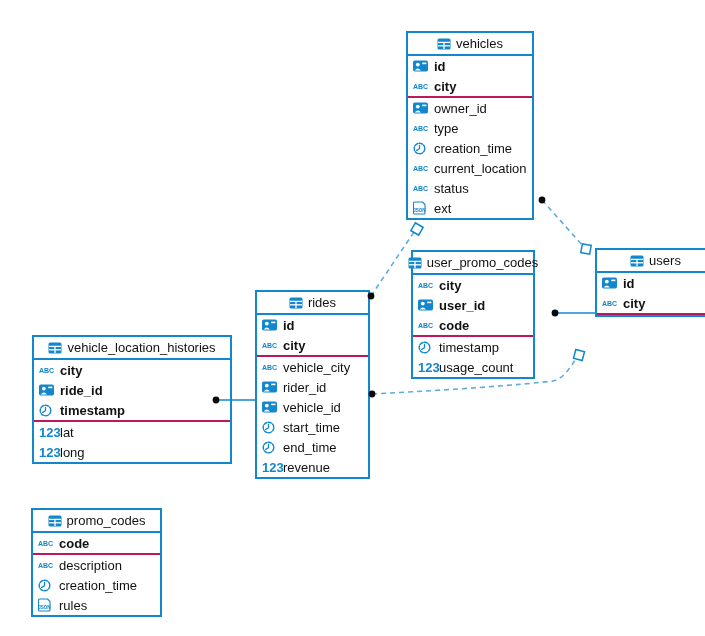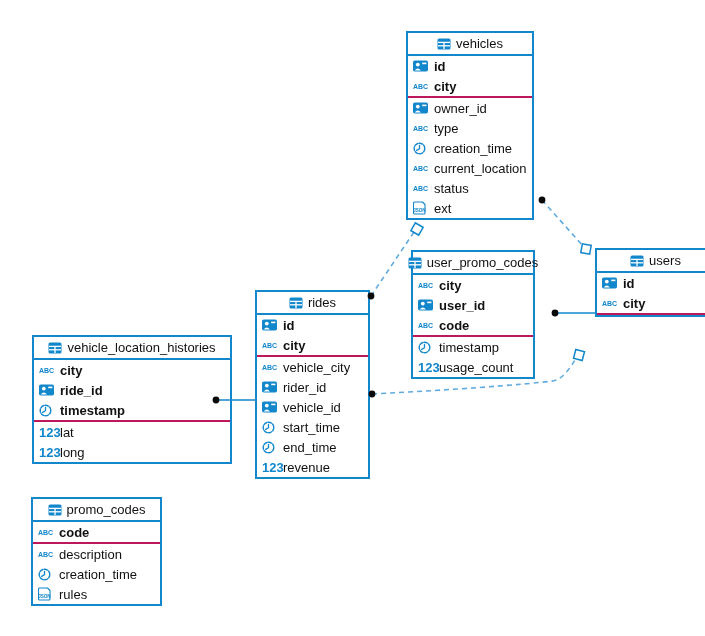--- a/index.html
+++ b/index.html
@@ -339,21 +339,21 @@
           <span class="cname">lat</span>
         </div>
         <div class="trow">
           <span class="ic">
             <span class="num-glyph">123</span>
           </span>
           <span class="cname">long</span>
         </div>
       </div>
     </div>
-    <div class="table" style="left: 31px; top: 497px; width: 131px;">
+    <div class="table" style="left: 31px; top: 508px; width: 131px;">
       <div class="thead">
         <span style="display: flex;">
           <svg width="14" height="12" viewBox="0 0 14 12">
             <rect x="0.5" y="0.5" width="13" height="11" rx="1.6" fill="#1287cc"></rect>
             <line x1="1" y1="4.4" x2="13" y2="4.4" stroke="#fff" stroke-width="1.3"></line>
             <line x1="1" y1="7.8" x2="13" y2="7.8" stroke="#fff" stroke-width="1.3"></line>
             <line x1="7" y1="4.4" x2="7" y2="11" stroke="#fff" stroke-width="1.3"></line>
           </svg>
         </span>
         <span class="tname">promo_codes</span>

